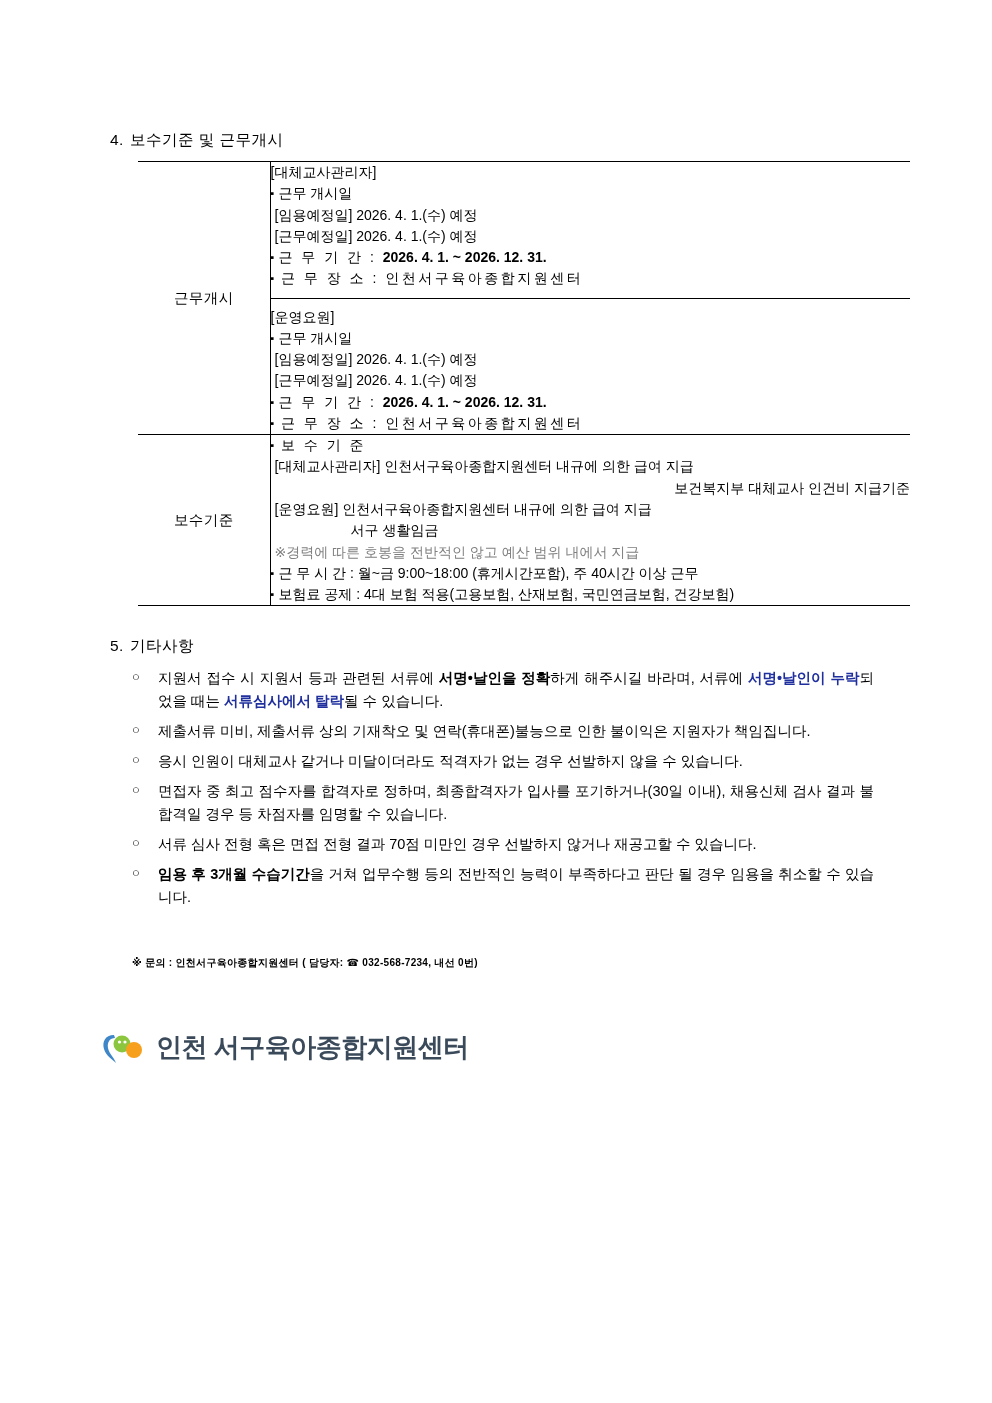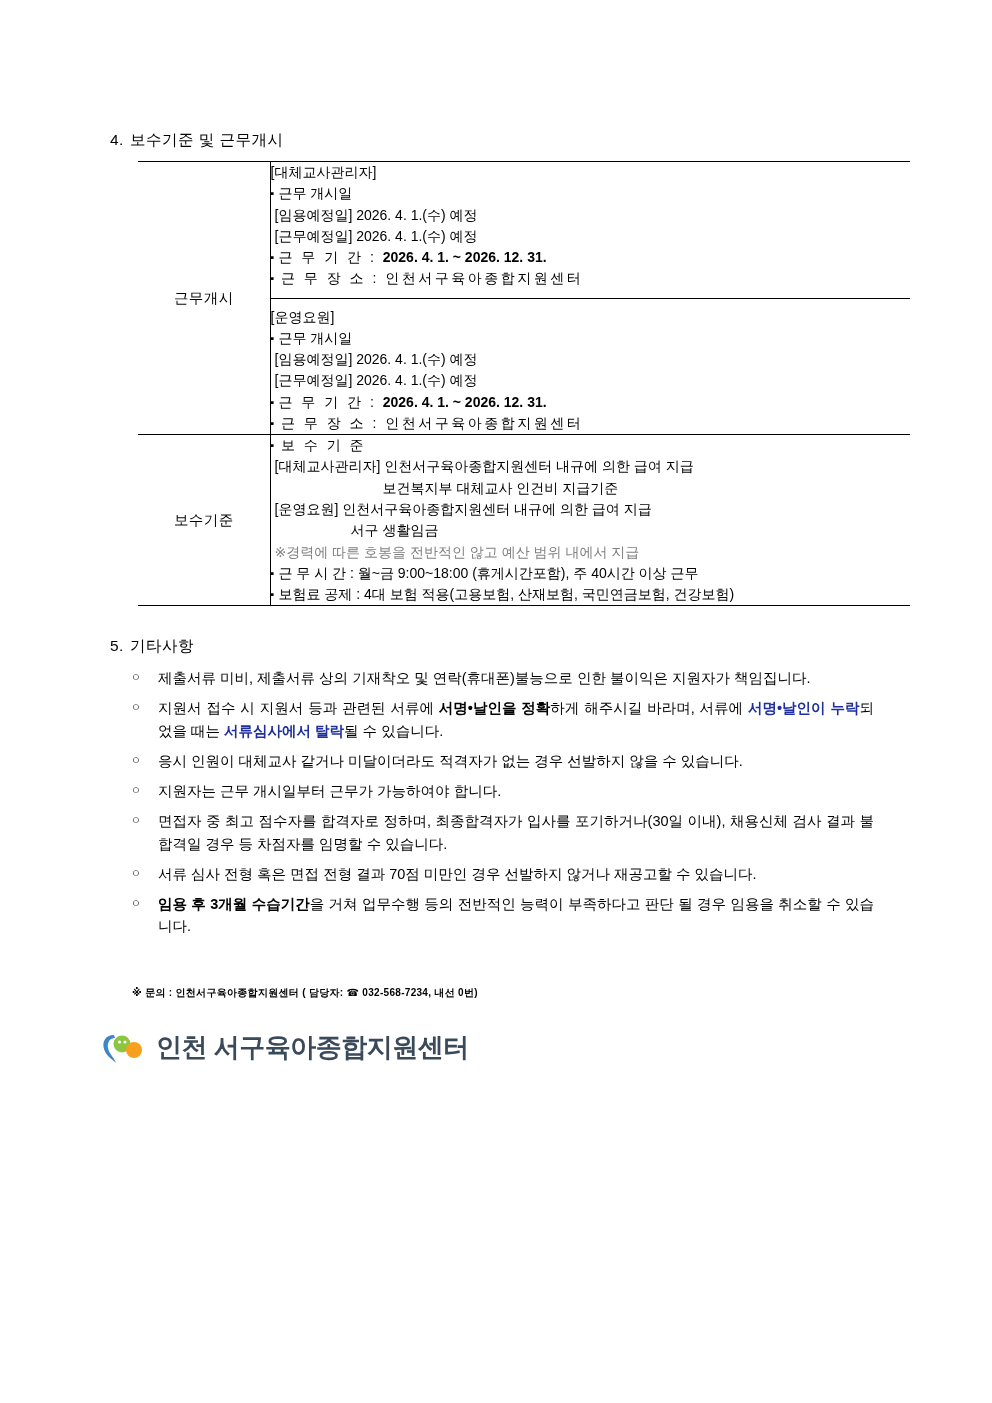--- a/index.html
+++ b/index.html
@@ -68,21 +68,21 @@
   }
   .line { white-space: nowrap; }
   .bullet-sq::before {
     content: "\25AA";
     font-size: 11px;
     margin-right: 4px;
     position: relative;
     top: -1px;
   }
   .indent-1 { padding-left: 4px; }
-  .indent-2 { padding-left: 112px; }
+  .indent-2 { padding-left: 112px; text-align: right; }
   .indent-3 { padding-left: 80px; }
   .b { font-weight: bold; }
   .gray-note { color: #7f7f7f; }
   .sp { letter-spacing: 2.5px; }
 
   
   .section5 {
     margin-top: 30px;
   }
   ul.notes {
@@ -191,24 +191,23 @@
         </td>
       </tr>
     </tbody>
   </table>
 
   <div class="section5">
     <div class="section-heading">
       <span class="num">5.</span><span>기타사항</span>
     </div>
     <ul class="notes" id="notes-list">
+        <li><span>지원서 접수 시 지원서 등과 관련된 서류에 </span><span class="bold">서명•날인을 정확</span><span>하게 해주시길 바라며, 서류에 </span><span class="blue">서명•날인이 누락</span><span>되었을 때는 </span><span class="blue">서류심사에서 탈락</span><span>될 수 있습니다.</span></li>
         <li><span>제출서류 미비, 제출서류 상의 기재착오 및 연락(휴대폰)불능으로 인한 불이익은 지원자가 책임집니다.</span></li>
-        <li><span>지원서 접수 시 지원서 등과 관련된 서류에 </span><span class="bold">서명•날인을 정확</span><span>하게 해주시길 바라며, 서류에 </span><span class="blue">서명•날인이 누락</span><span>되었을 때는 </span><span class="blue">서류심사에서 탈락</span><span>될 수 있습니다.</span></li>
         <li><span>응시 인원이 대체교사 같거나 미달이더라도 적격자가 없는 경우 선발하지 않을 수 있습니다.</span></li>
-        <li><span>지원자는 근무 개시일부터 근무가 가능하여야 합니다.</span></li>
         <li><span>면접자 중 최고 점수자를 합격자로 정하며, 최종합격자가 입사를 포기하거나(30일 이내), 채용신체 검사 결과 불합격일 경우 등 차점자를 임명할 수 있습니다.</span></li>
         <li><span>서류 심사 전형 혹은 면접 전형 결과 70점 미만인 경우 선발하지 않거나 재공고할 수 있습니다.</span></li>
         <li><span class="bold">임용 후 3개월 수습기간</span><span>을 거쳐 업무수행 등의 전반적인 능력이 부족하다고 판단 될 경우 임용을 취소할 수 있습니다.</span></li>
       </ul>
   </div>
 
   <div class="contact">
     <span>※</span>
     <span>문의 : 인천서구육아종합지원센터 ( 담당자: ☎ 032-568-7234, 내선 0번)</span>
   </div>

